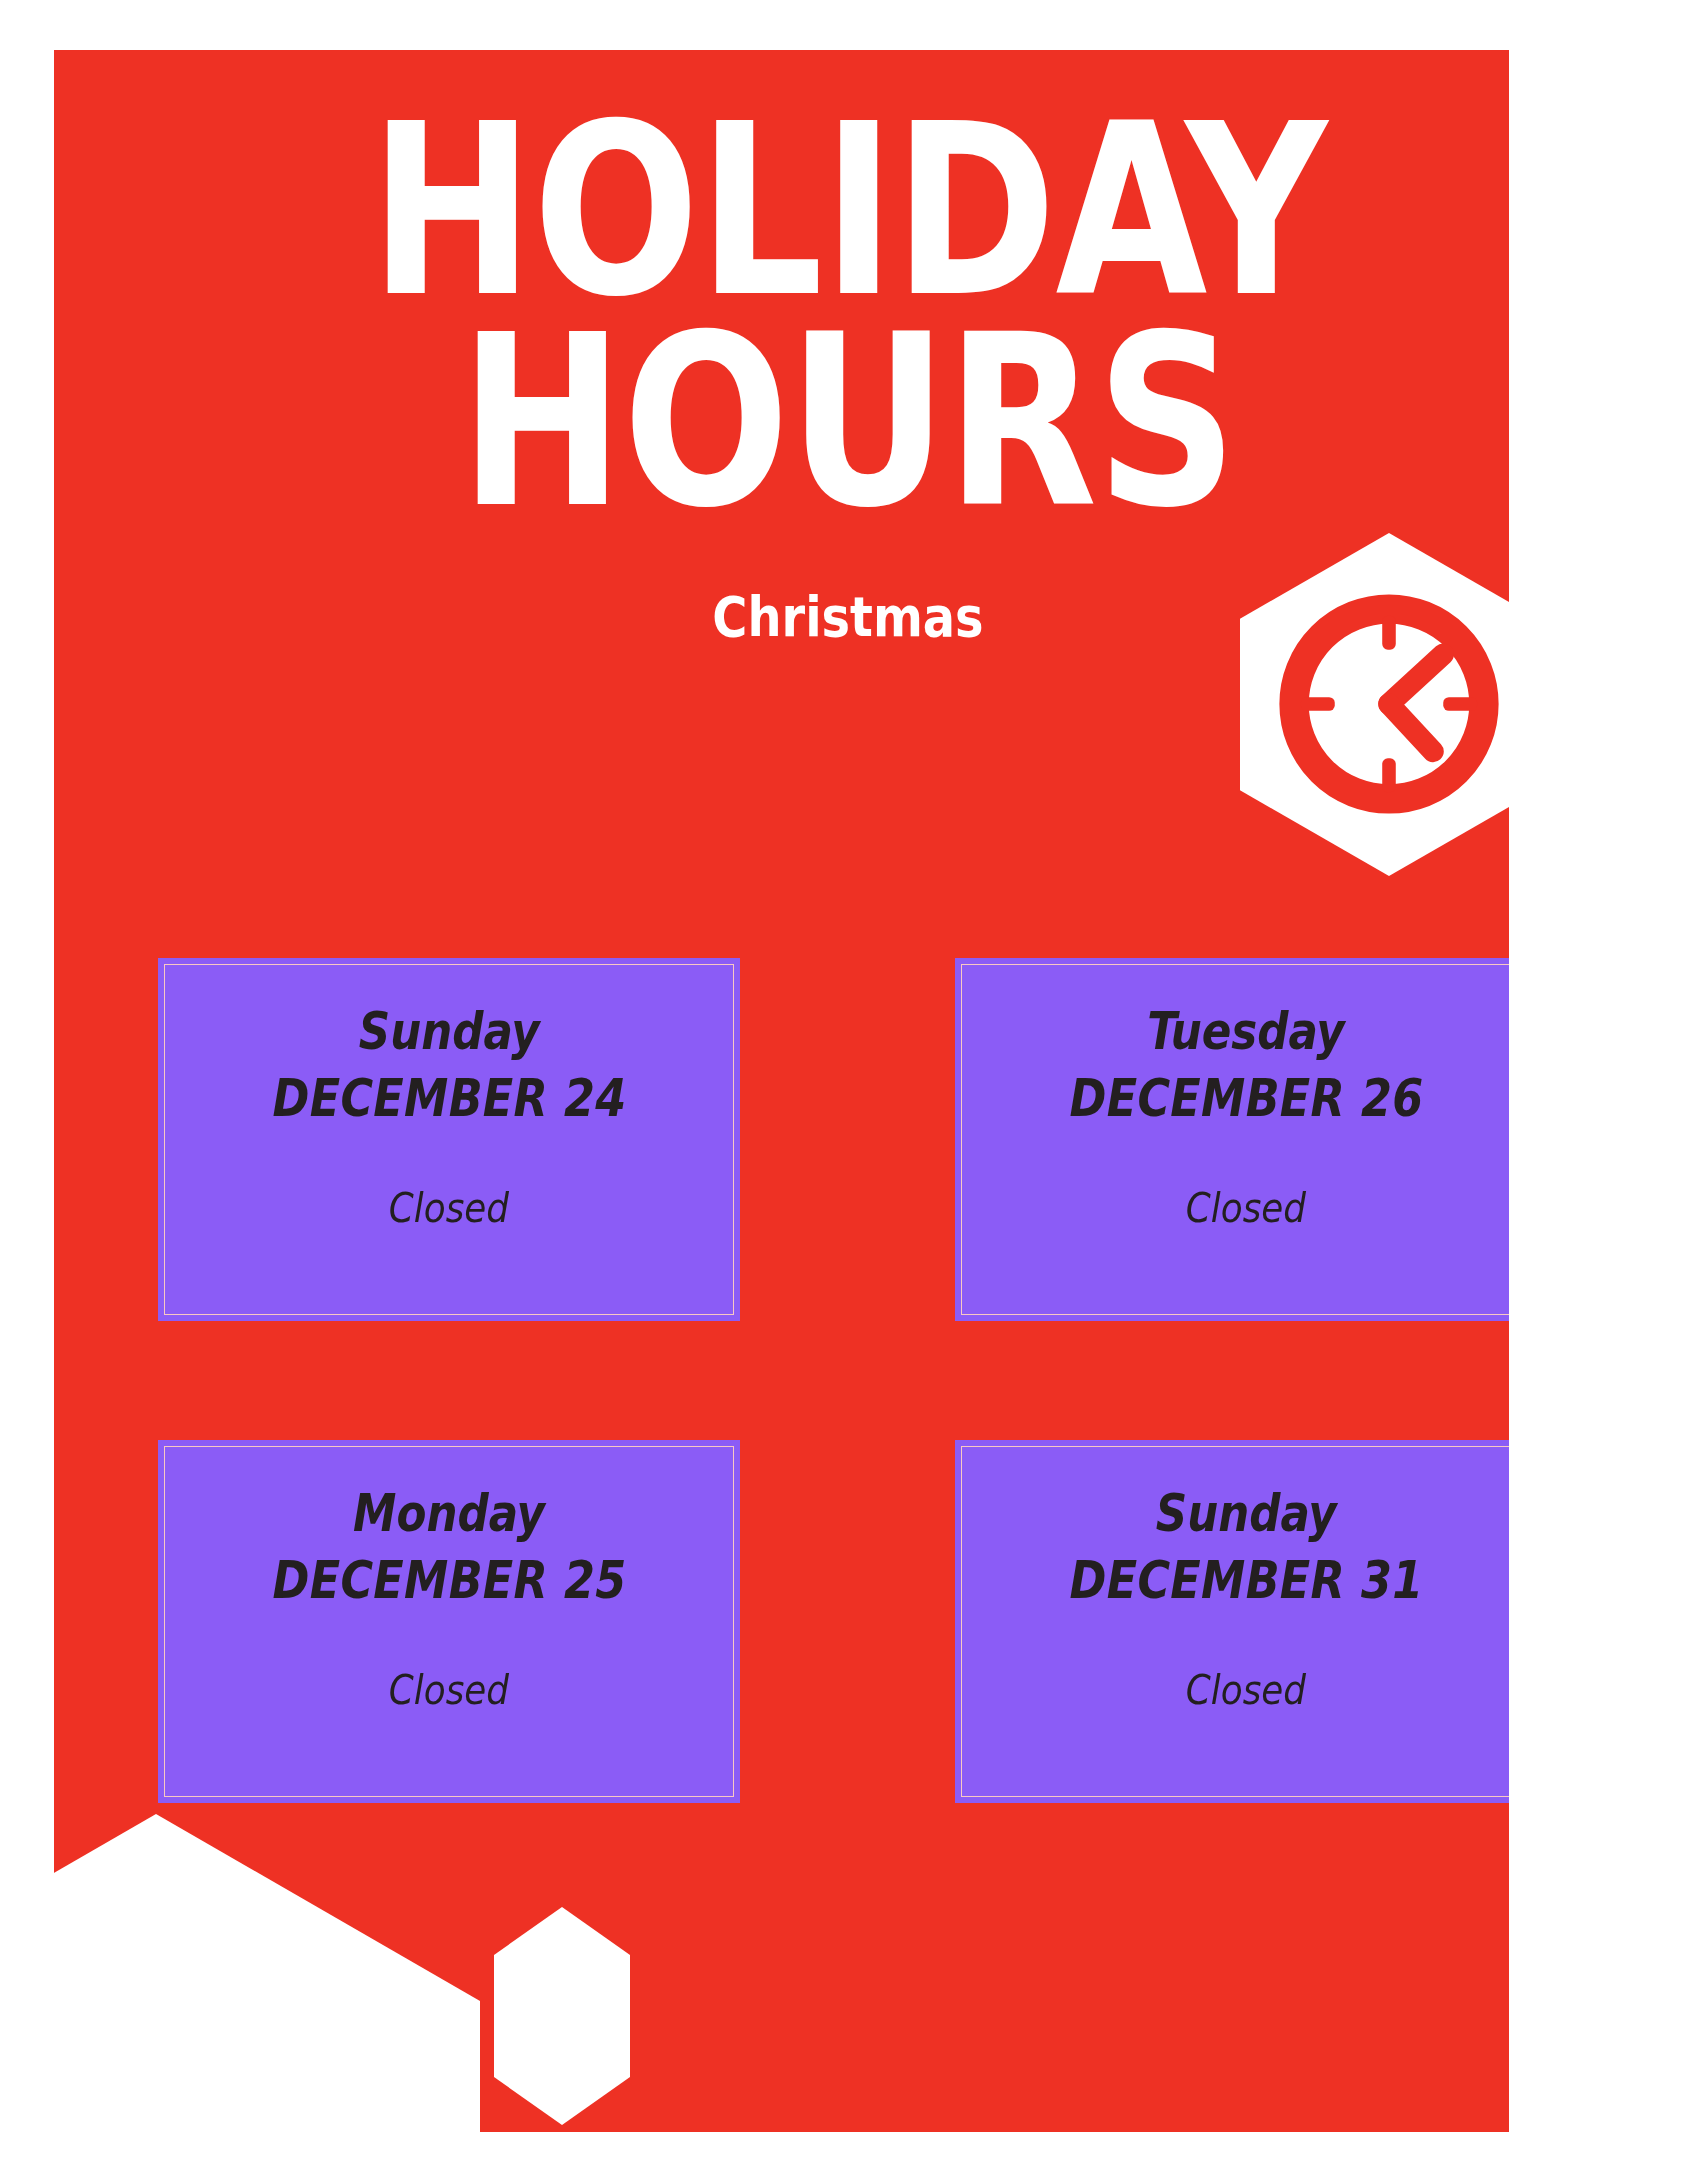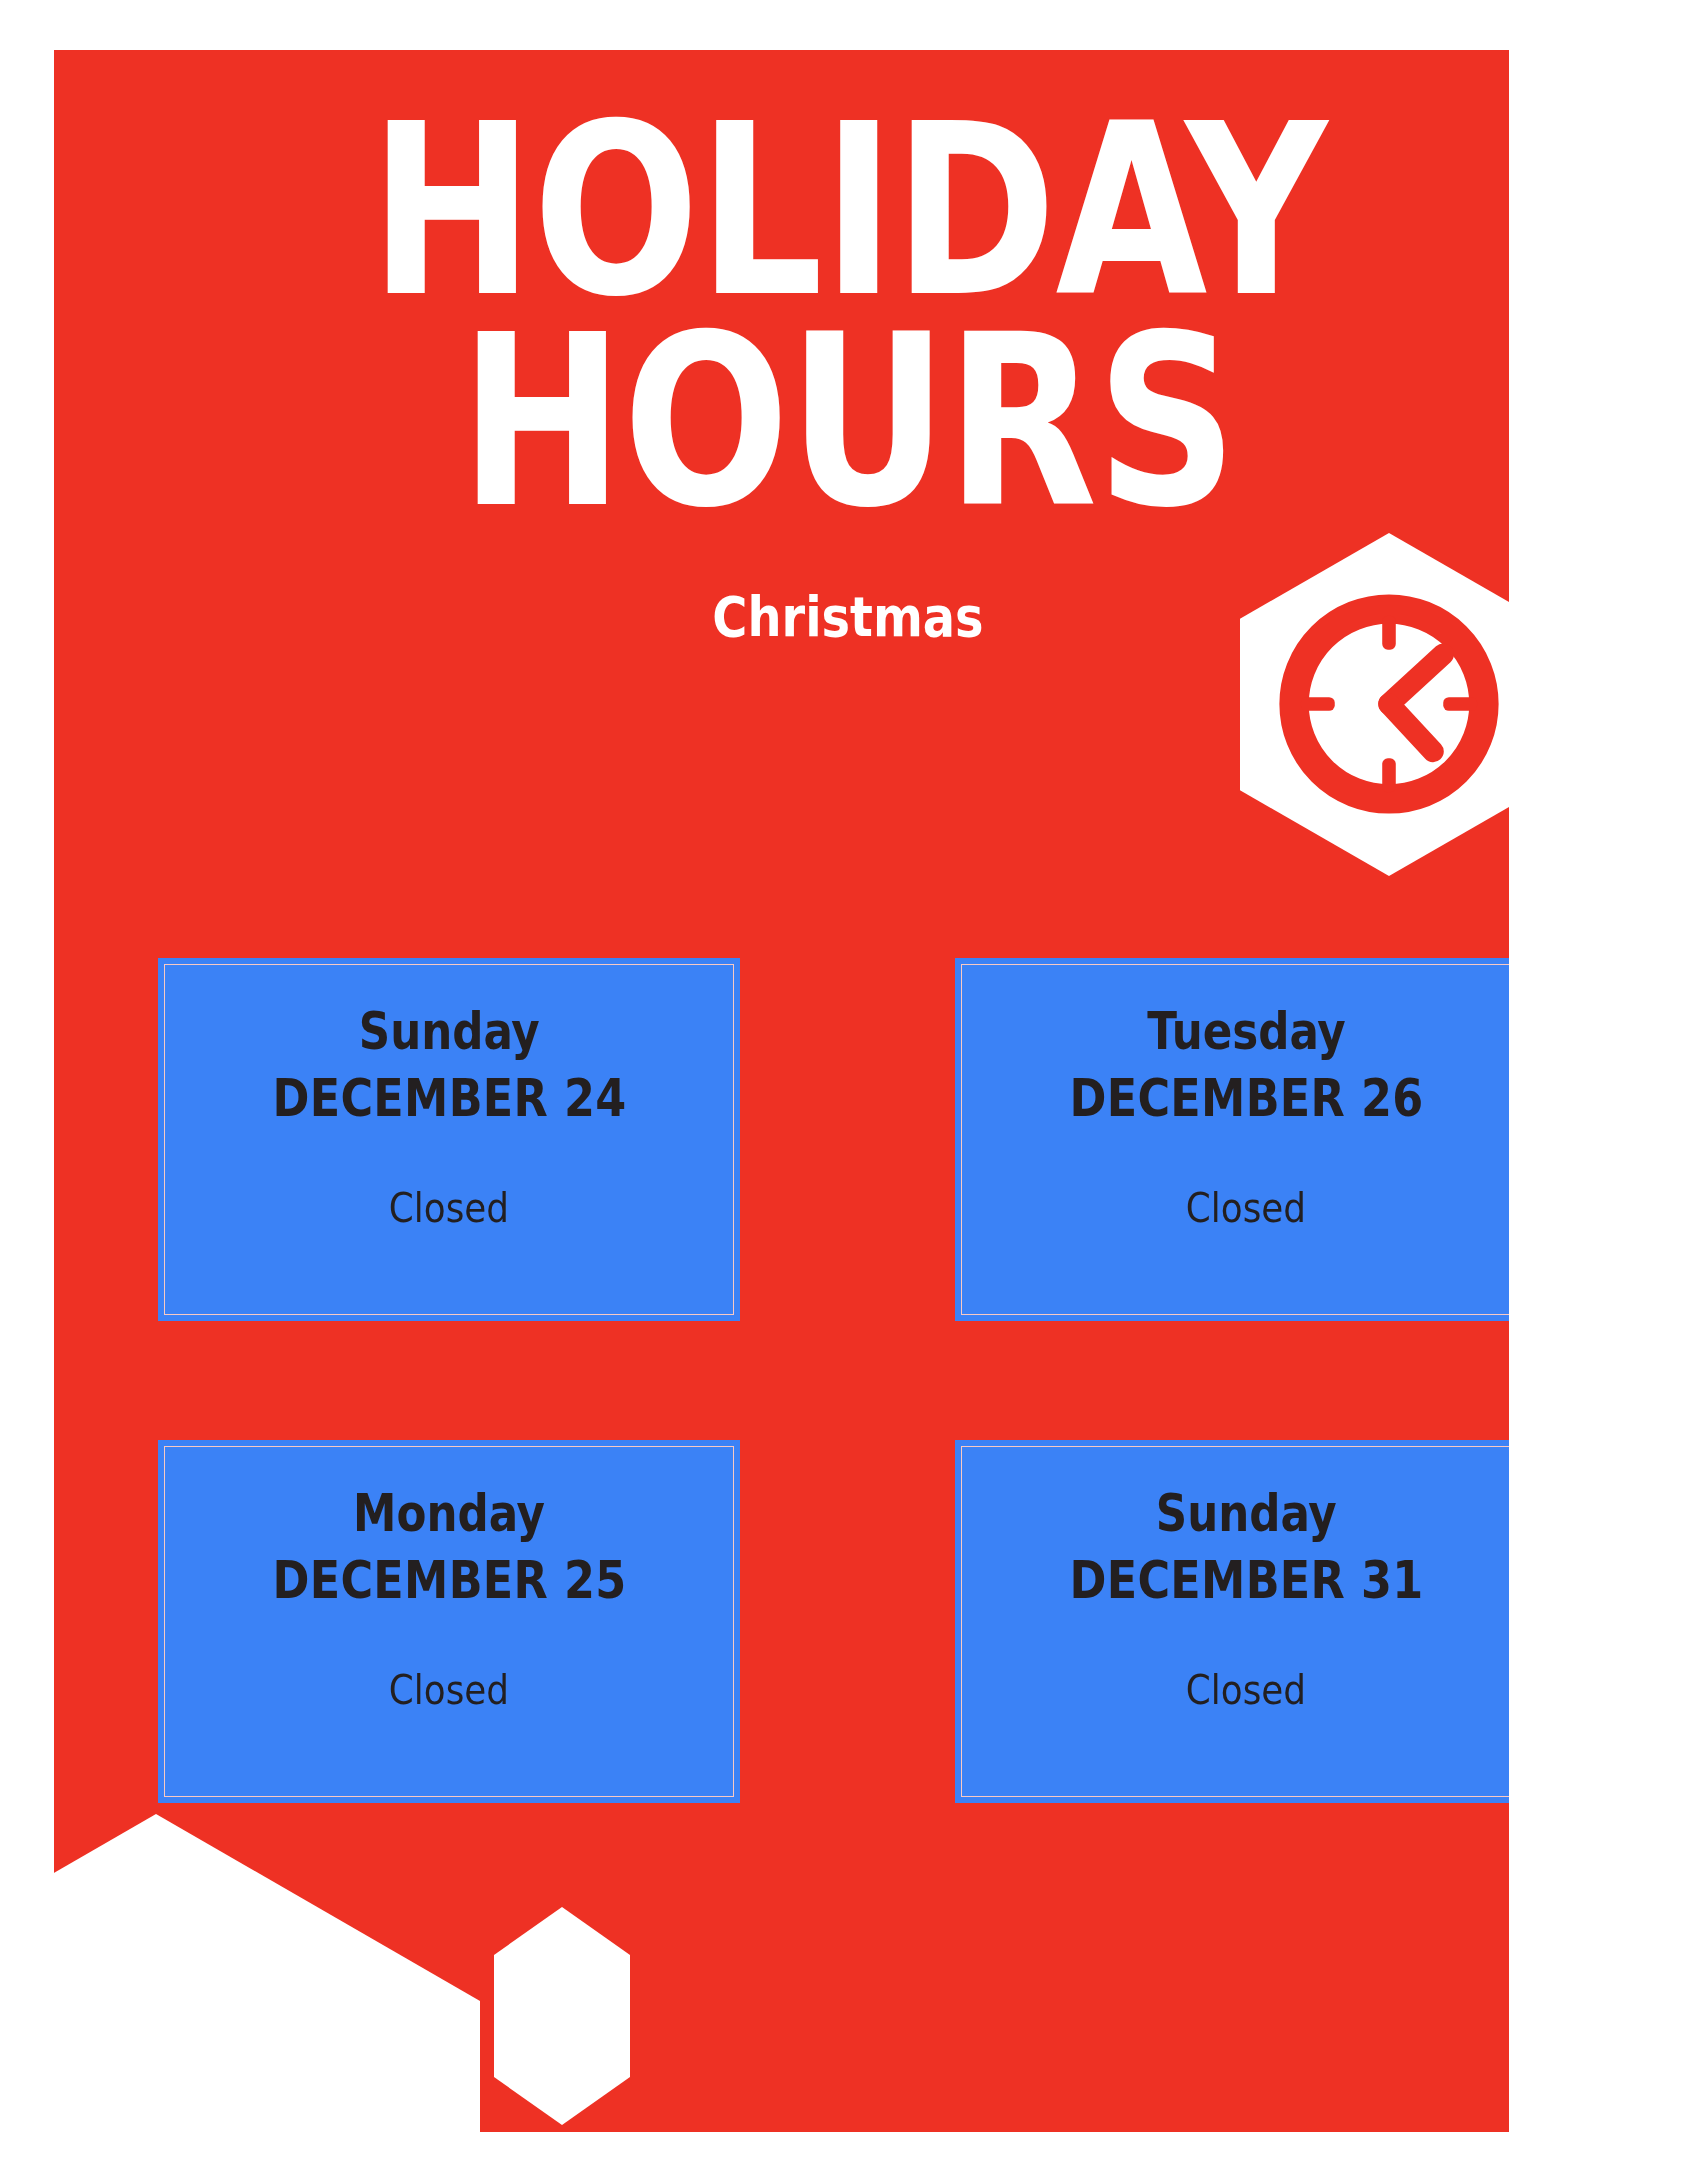--- a/index.html
+++ b/index.html
@@ -60,22 +60,23 @@
   }
   .hex-white{
     position:absolute;left:0;top:0;width:298px;height:343px;
     background:#ffffff;
     clip-path:polygon(50% 0%, 100% 25%, 100% 75%, 50% 100%, 0% 75%, 0% 25%);
   }
   .clock-svg{position:absolute;left:36px;top:58px;width:226px;height:226px;}
   
   .card{
     position:absolute;
-    background:#3b82f6;
+    background:#8b5cf6;
     box-sizing:border-box;
+    font-style:italic;
   }
   .card-inner{
     position:absolute;
     left:6px;top:6px;right:6px;bottom:6px;
     border:1.3px solid #f9c9c3;
     box-sizing:border-box;
     display:flex;
     flex-direction:column;
     align-items:center;
   }

